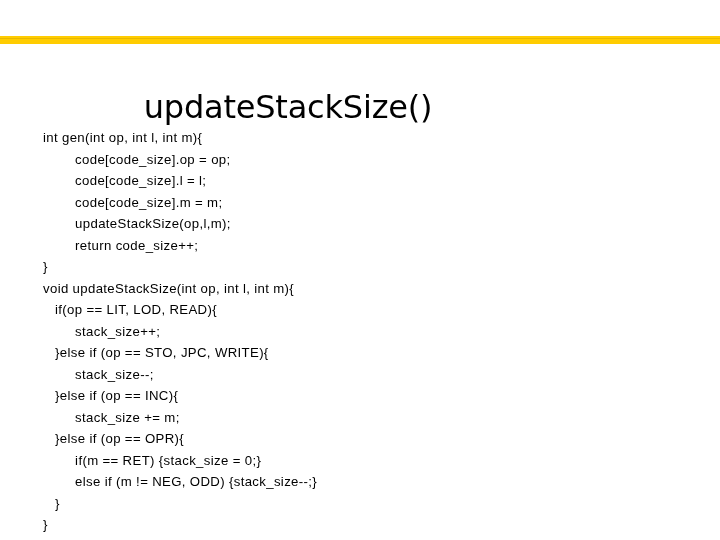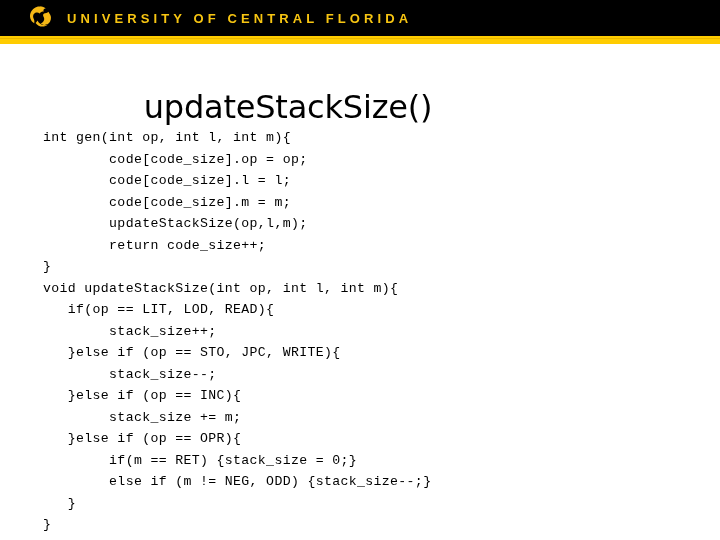--- a/index.html
+++ b/index.html
@@ -79,46 +79,37 @@
     line-height: 1.15;
     letter-spacing: -0.2px;
   }
 
   
   .code-body {
     position: absolute;
     left: 43px;
     top: 127px;
     width: 660px;
-    font-family: Liberation Mono, monospace;
+    font-family: Liberation Sans, sans-serif;
     font-size: 13.2px;
     line-height: 21.5px;
     color: #000000;
     white-space: pre;
     letter-spacing: 0.35px;
   }
   .code-line {
     white-space: pre;
     min-height: 21.5px;
   }
 </style>
 </head>
 <body>
 
 <div class="slide">
 
-  <div class="header-bar">
-    <svg class="logo-mark" viewBox="0 0 28 26" aria-hidden="true">
-      <path fill="#f5b816" d="M13.8 1.2c-3.9 0-7.4 1.9-9.3 4.9C3.1 8.2 2.6 10.9 3.3 13.3c.6 2.1 2 3.9 3.9 5 .4-1.6.2-3.3-.6-4.8-.5-1-.7-2.1-.4-3.1.4-1.5 1.7-2.6 3.2-2.8 1.2-.2 2.4.2 3.3 1 .6-1.1 1.7-1.9 3-2 .4 0 .8 0 1.2.1-.5-.6-.6-1.5-.2-2.2.5-.8 1.5-1.1 2.4-.7-1.6-1.7-3.8-2.6-6.1-2.6z"></path>
-      <path fill="#f5b816" d="M21.6 6.8c-.9.9-2.1 1.4-3.4 1.4-.8 0-1.5.4-1.9 1.1-.4.7-.3 1.5.1 2.1.8 1.1 1 2.5.6 3.8-.5 1.6-1.8 2.8-3.4 3.1.9.9 2.1 1.5 3.4 1.6 2.5.2 4.9-1.1 6.1-3.3 1.5-2.7 1.1-6.2-1-8.5-.2-.4-.4-.8-.5-1.3z"></path>
-      <circle fill="#f5b816" cx="19.9" cy="10.3" r="1.5"></circle>
-      <path fill="#f5b816" d="M8.6 17.9c1.8 2.6 4.9 4 8 3.6 1.6-.2 3.1-.9 4.3-2-1.4.6-3 .8-4.5.5-2.6-.5-4.8-2.2-5.9-4.6-.4.9-1.1 1.7-1.9 2.5z"></path>
-    </svg>
-    <div class="header-title">UNIVERSITY OF CENTRAL FLORIDA</div>
-  </div>
 
   <div class="gold-rule">
     <div class="gold-rule-inner"></div>
   </div>
 
   <h1 class="slide-title">updateStackSize()</h1>
 
   <div class="code-body"><div class="code-line">int gen(int op, int l, int m){</div><div class="code-line">        code[code_size].op = op;</div><div class="code-line">        code[code_size].l = l;</div><div class="code-line">        code[code_size].m = m;</div><div class="code-line">        updateStackSize(op,l,m);</div><div class="code-line">        return code_size++;</div><div class="code-line">}</div><div class="code-line">void updateStackSize(int op, int l, int m){</div><div class="code-line">   if(op == LIT, LOD, READ){</div><div class="code-line">        stack_size++;</div><div class="code-line">   }else if (op == STO, JPC, WRITE){</div><div class="code-line">        stack_size--;</div><div class="code-line">   }else if (op == INC){</div><div class="code-line">        stack_size += m;</div><div class="code-line">   }else if (op == OPR){</div><div class="code-line">        if(m == RET) {stack_size = 0;}</div><div class="code-line">        else if (m != NEG, ODD) {stack_size--;}</div><div class="code-line">   }</div><div class="code-line">}</div></div>
 
 </div>

